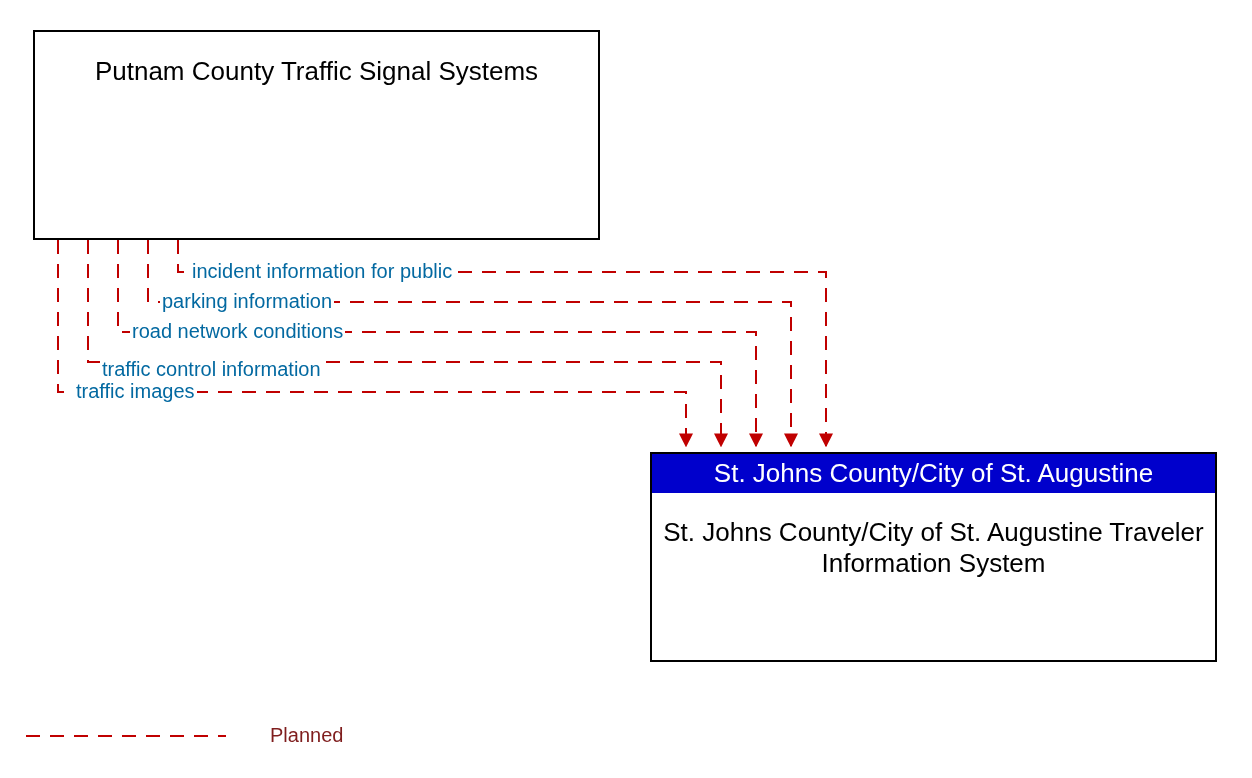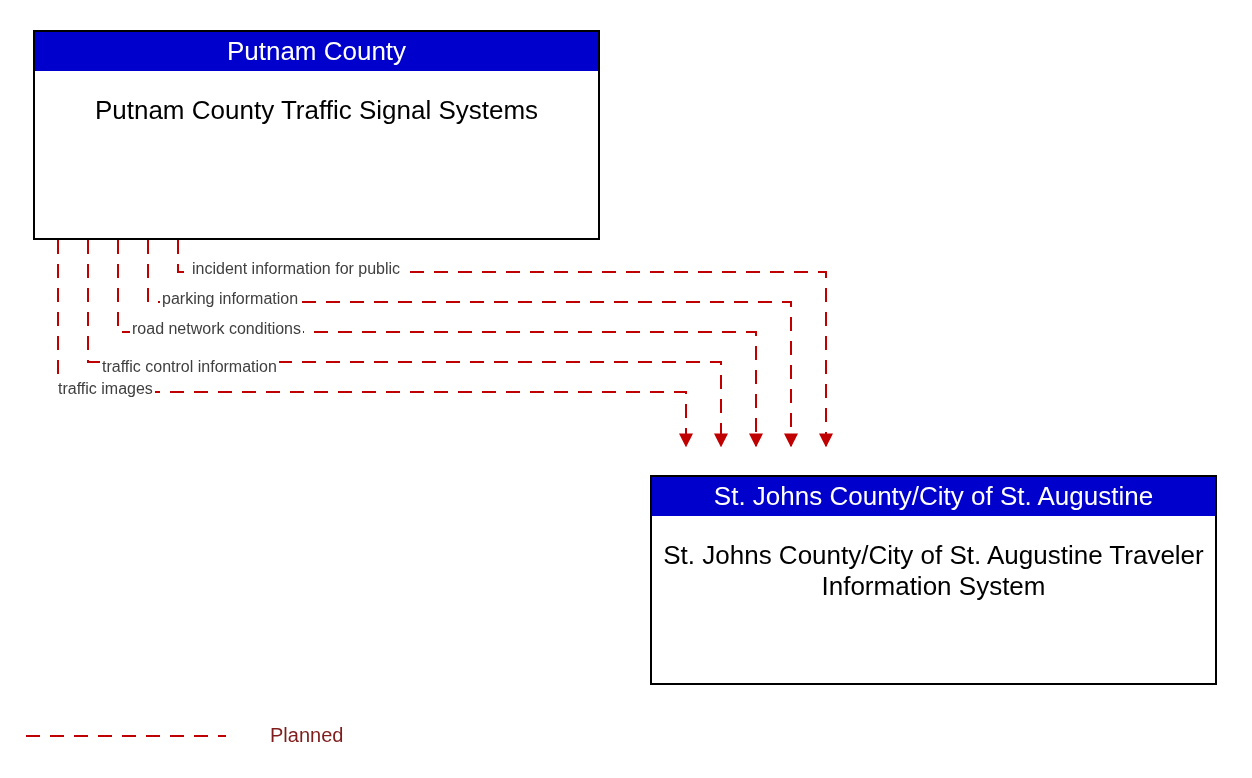--- a/index.html
+++ b/index.html
@@ -32,22 +32,22 @@
     line-height: 1.2;
   }
   .entity-body {
     padding: 24px 8px;
     font-size: 26px;
     text-align: center;
     line-height: 1.2;
   }
   .flow-label {
     position: absolute;
-    color: #404040;
-    font-size: 16px;
+    color: #0369a1;
+    font-size: 20px;
     white-space: nowrap;
     background: #fff;
     padding: 0 2px;
   }
   .legend-label {
     position: absolute;
     color: #7f1d1d;
     font-size: 20px;
   }
   svg.connectors {
@@ -56,25 +56,24 @@
     width: 1252px;
     height: 778px;
     pointer-events: none;
   }
 </style>
 </head>
 <body>
 <div class="stage">
 
 <div class="entity" style="left:33px; top:30px; width:567px; height:210px;">
-  <div class="entity-header">Putnam County</div>
   <div class="entity-body">Putnam County Traffic Signal Systems</div>
 </div>
 
-<div class="entity" style="left:650px; top:475px; width:567px; height:210px;">
+<div class="entity" style="left:650px; top:452px; width:567px; height:210px;">
   <div class="entity-header">St. Johns County/City of St. Augustine</div>
   <div class="entity-body">St. Johns County/City of St. Augustine Traveler Information System</div>
 </div>
 
 <svg class="connectors">
   <defs>
     <marker id="arrowRed" viewBox="0 0 10 10" refX="9" refY="5" markerWidth="7" markerHeight="7" orient="auto-start-reverse">
       <path d="M 0 0 L 10 5 L 0 10 z" fill="#c00000"></path>
     </marker>
   </defs>
@@ -89,17 +88,17 @@
 
   <path d="M 58 240 L 58 392 L 686 392 L 686 446" fill="none" stroke="#c00000" stroke-width="2" stroke-dasharray="14 10" marker-end="url(#arrowRed)"></path>
 
   <line x1="26" y1="736" x2="226" y2="736" stroke="#c00000" stroke-width="2" stroke-dasharray="14 10"></line>
 </svg>
 
 <span class="flow-label" style="left:190px; top:260px;">incident information for public</span>
 <span class="flow-label" style="left:130px; top:320px;">road network conditions</span>
 <span class="flow-label" style="left:160px; top:290px;">parking information</span>
 <span class="flow-label" style="left:100px; top:358px;">traffic control information</span>
-<span class="flow-label" style="left:56px;  top:380px;">traffic images</span>
+<span class="flow-label" style="left:74px;  top:380px;">traffic images</span>
 
 <span class="legend-label" style="left:270px; top:724px;">Planned</span>
 
 </div>
 
 </body></html>

